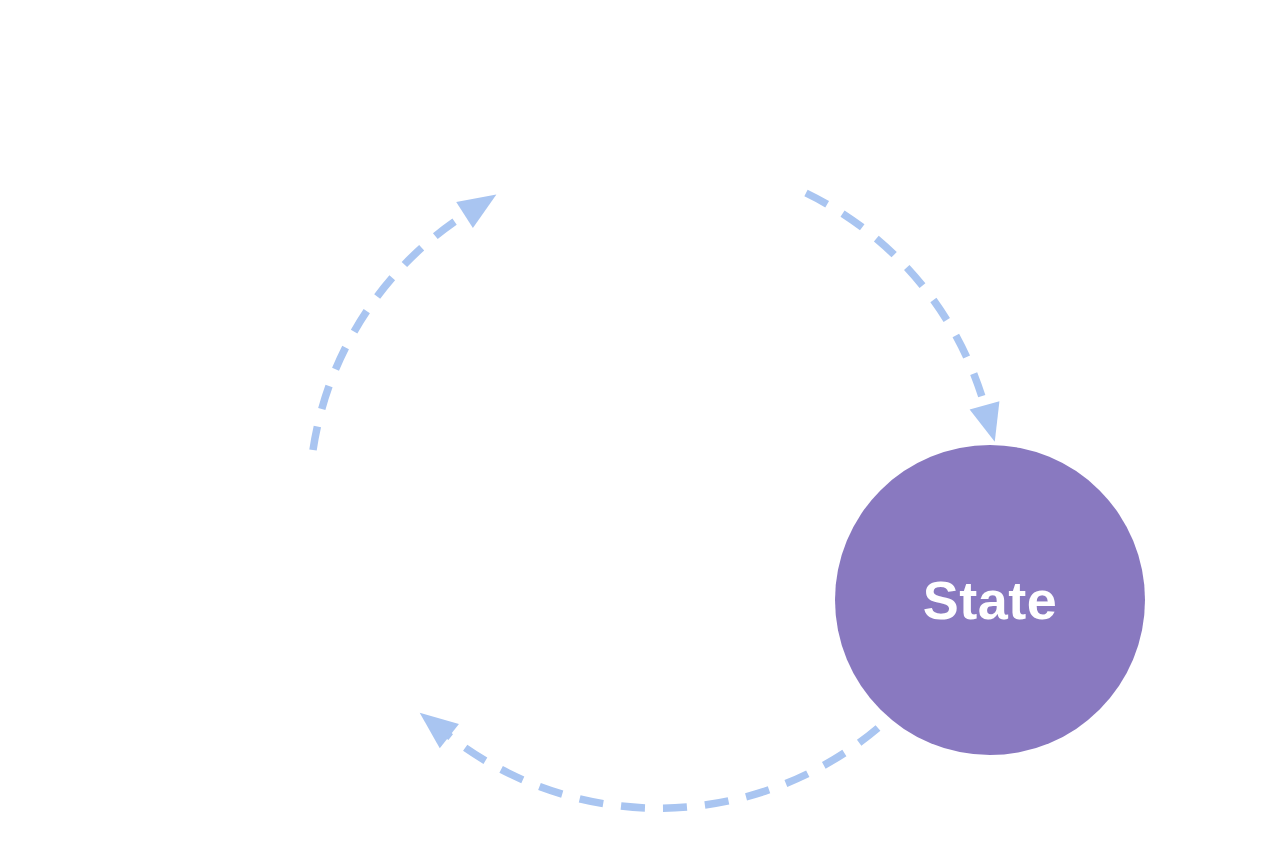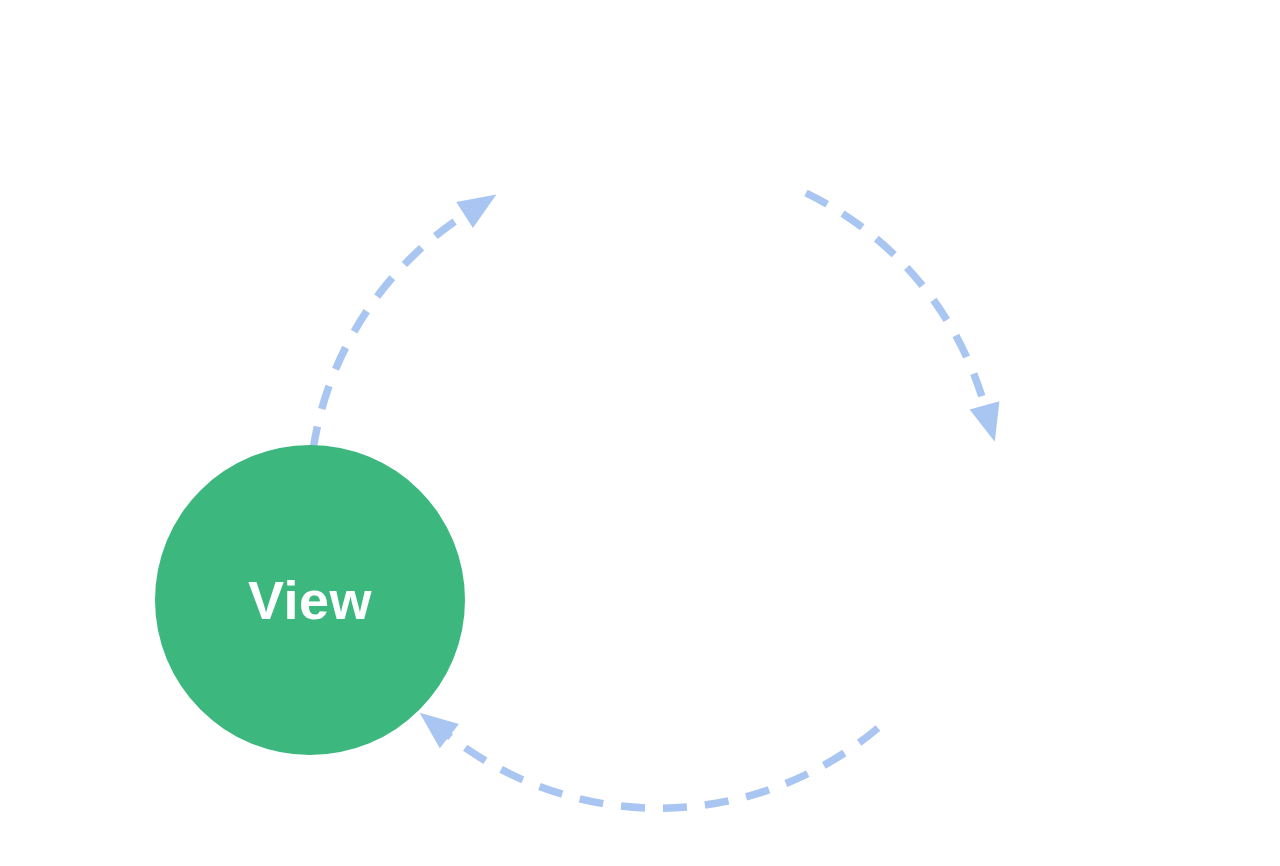--- a/index.html
+++ b/index.html
@@ -59,18 +59,18 @@
     </defs>
 
     <path d="M 806 193 A 340 340 0 0 1 985 407" fill="none" stroke="#a9c5f1" stroke-width="7.5" stroke-dasharray="24 18" marker-end="url(#ah)"></path>
 
     <path d="M 878 728 A 340 340 0 0 1 448 735" fill="none" stroke="#a9c5f1" stroke-width="7.5" stroke-dasharray="24 18" marker-end="url(#ah)"></path>
 
     <path d="M 313 450 A 340 340 0 0 1 466 214" fill="none" stroke="#a9c5f1" stroke-width="7.5" stroke-dasharray="24 18" marker-end="url(#ah)"></path>
   </svg>
 
 
+  <div class="node node-state" style="background: rgb(137, 121, 192);">
+    <span class="label" style="color: rgb(255, 255, 255);">State</span>
+  </div>
 
-  <div class="node node-view" style="background: rgb(60, 183, 125);">
-    <span class="label" style="color: rgb(255, 255, 255);">View</span>
-  </div>
 
 </div>
 
 </body></html>

